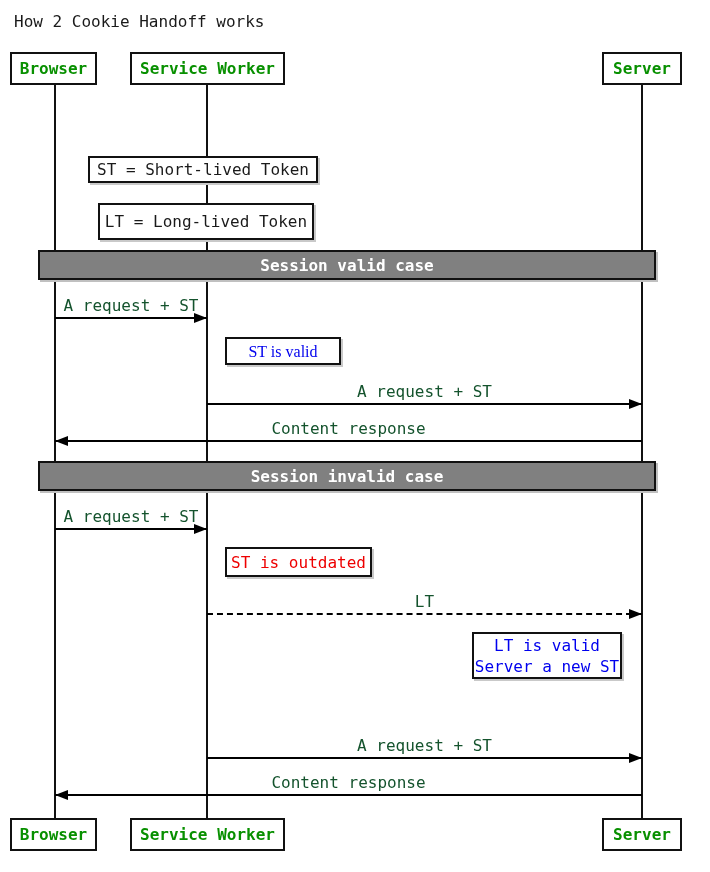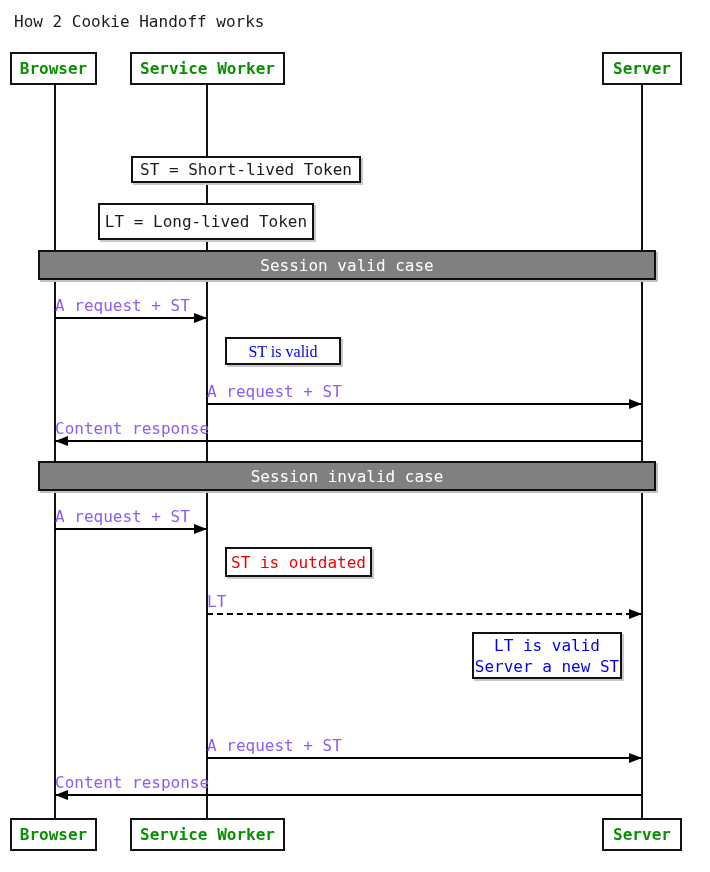--- a/index.html
+++ b/index.html
@@ -29,25 +29,25 @@
   }
   .note.black{color:#1a1a1a;}
   .note.blue{color:#0000ee;}
   .note.red{color:#ee0000;}
   .divider{
     position:absolute;left:38px;width:618px;height:30px;background:#808080;
     border:2px solid #111111;box-sizing:border-box;z-index:2;
     display:flex;align-items:center;justify-content:center;
     box-shadow:2px 2px 0 #c0c0c0;
   }
-  .divider-label{color:#ffffff;font-size:16px;font-weight:normal;white-space:nowrap;}
+  .divider-label{color:#ffffff;font-size:16px;font-weight:bold;white-space:nowrap;}
   .msg{position:absolute;z-index:3;}
   .msg-label{
-    display:block;text-align:left;font-size:16px;height:20px;line-height:20px;
-    color:#8b5cf6;white-space:nowrap;
+    display:block;text-align:center;font-size:16px;height:20px;line-height:20px;
+    color:#14532d;white-space:nowrap;
   }
   .msg-line{height:0;border-top:2px solid #000000;position:relative;margin-top:1px;}
   .msg-line.dashed{border-top-style:dashed;}
   .arrowhead{position:absolute;width:0;height:0;top:-6px;
     border-top:5px solid transparent;border-bottom:5px solid transparent;}
   .arrowhead.right{right:0;border-left:13px solid #000000;}
   .arrowhead.left{left:0;border-right:13px solid #000000;}
 </style>
 </head>
 <body>
@@ -57,21 +57,21 @@
   <div class="title">How 2 Cookie Handoff works</div>
 
   <div class="lifeline" style="left:54px;"></div>
   <div class="lifeline" style="left:206px;"></div>
   <div class="lifeline" style="left:641px;"></div>
 
   <div class="actor-box" style="left:10px;top:52px;width:87px;">Browser</div>
   <div class="actor-box" style="left:130px;top:52px;width:155px;">Service Worker</div>
   <div class="actor-box" style="left:602px;top:52px;width:80px;">Server</div>
 
-  <div class="note black" style="left:88px;top:156px;width:230px;height:27px;margin-left:43px;">ST = Short-lived Token</div>
+  <div class="note black" style="left:88px;top:156px;width:230px;height:27px;">ST = Short-lived Token</div>
   <div class="note black" style="left:98px;top:203px;width:216px;height:37px;">LT = Long-lived Token</div>
 
   <div class="divider" style="top:250px;">
     <span class="divider-label">Session valid case</span>
   </div>
 
   <div class="msg" style="left:55px;top:296px;width:152px;">
     <span class="msg-label">A request + ST</span>
     <div class="msg-line">
       <span class="arrowhead right"></span>

